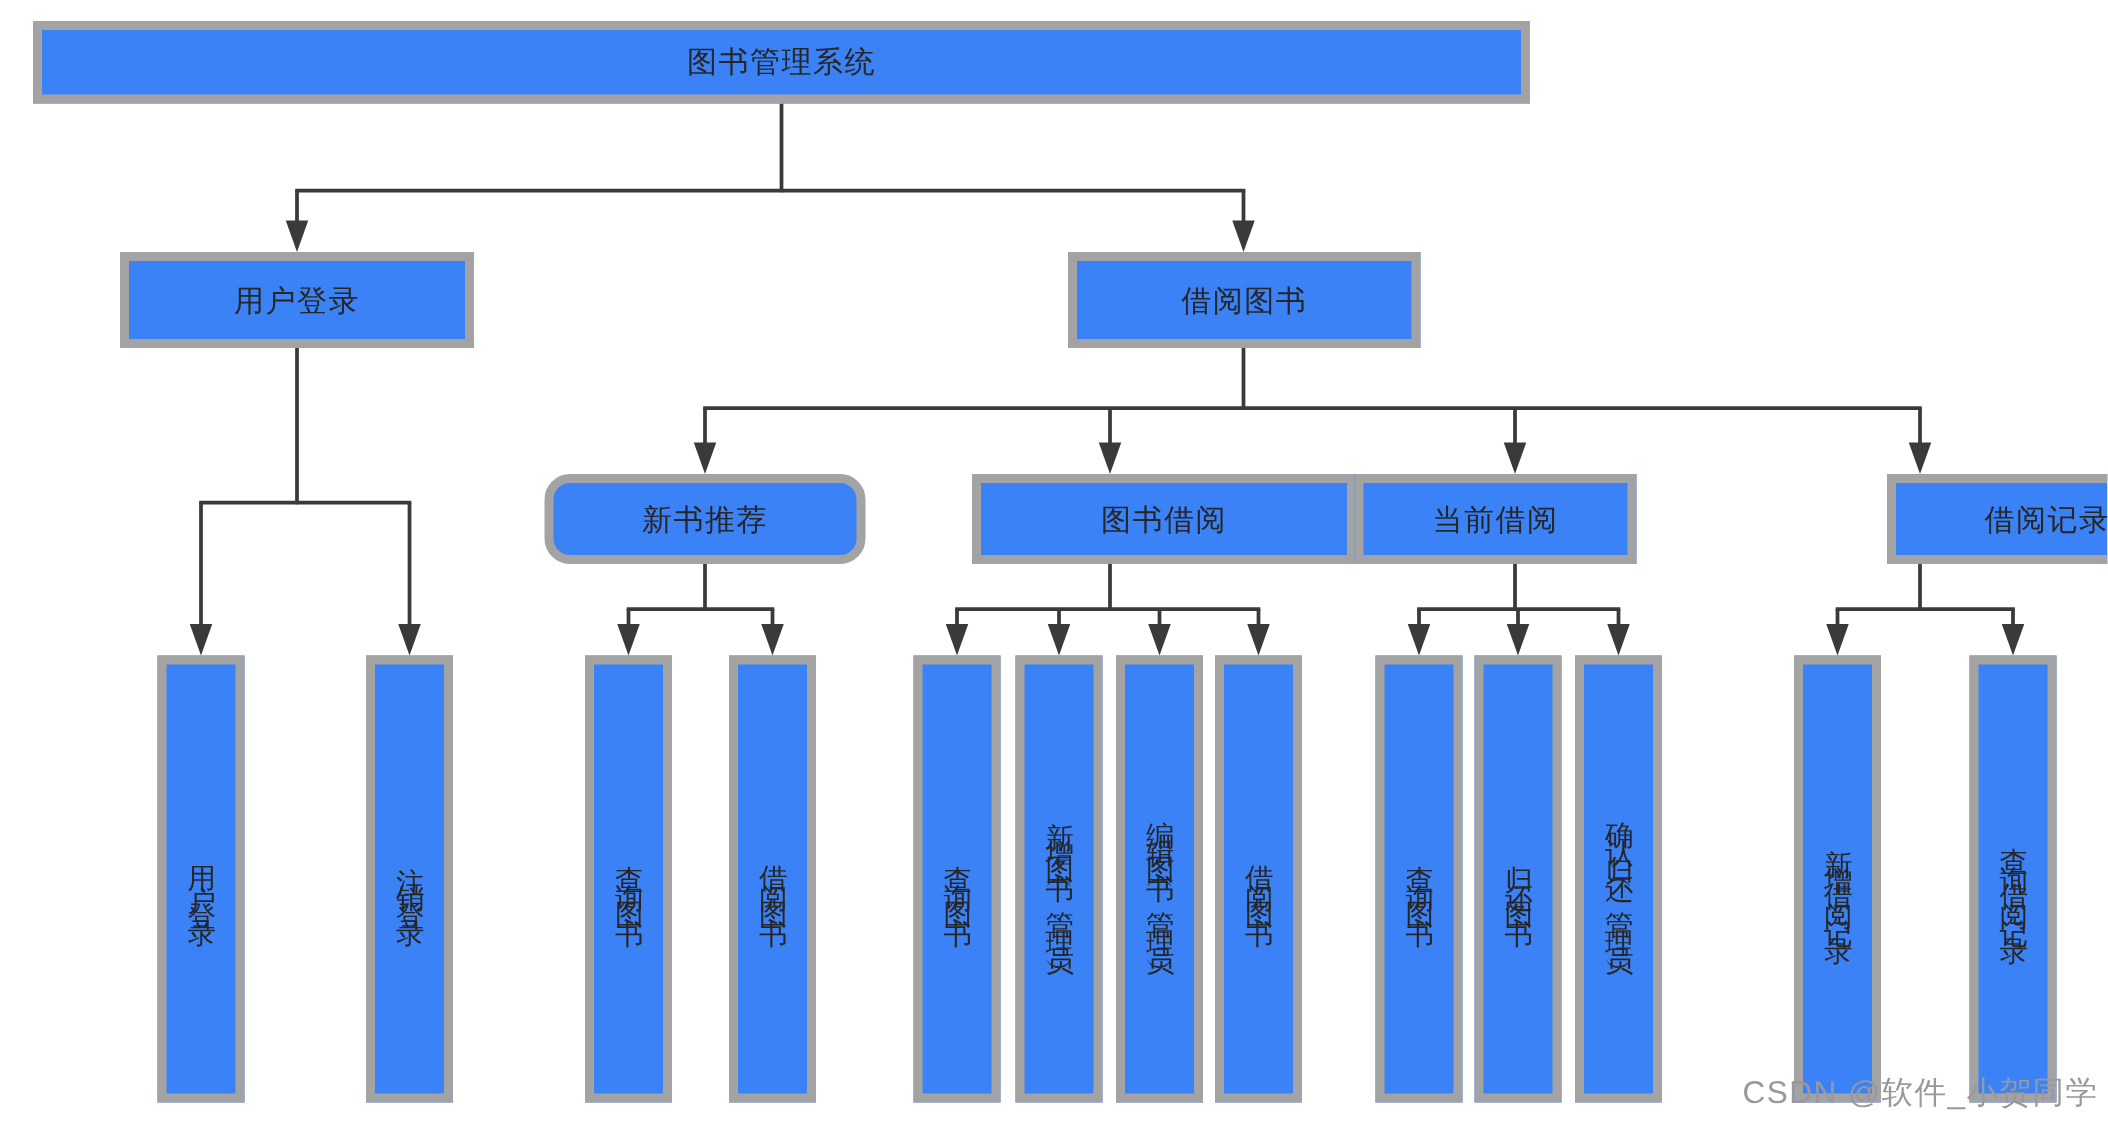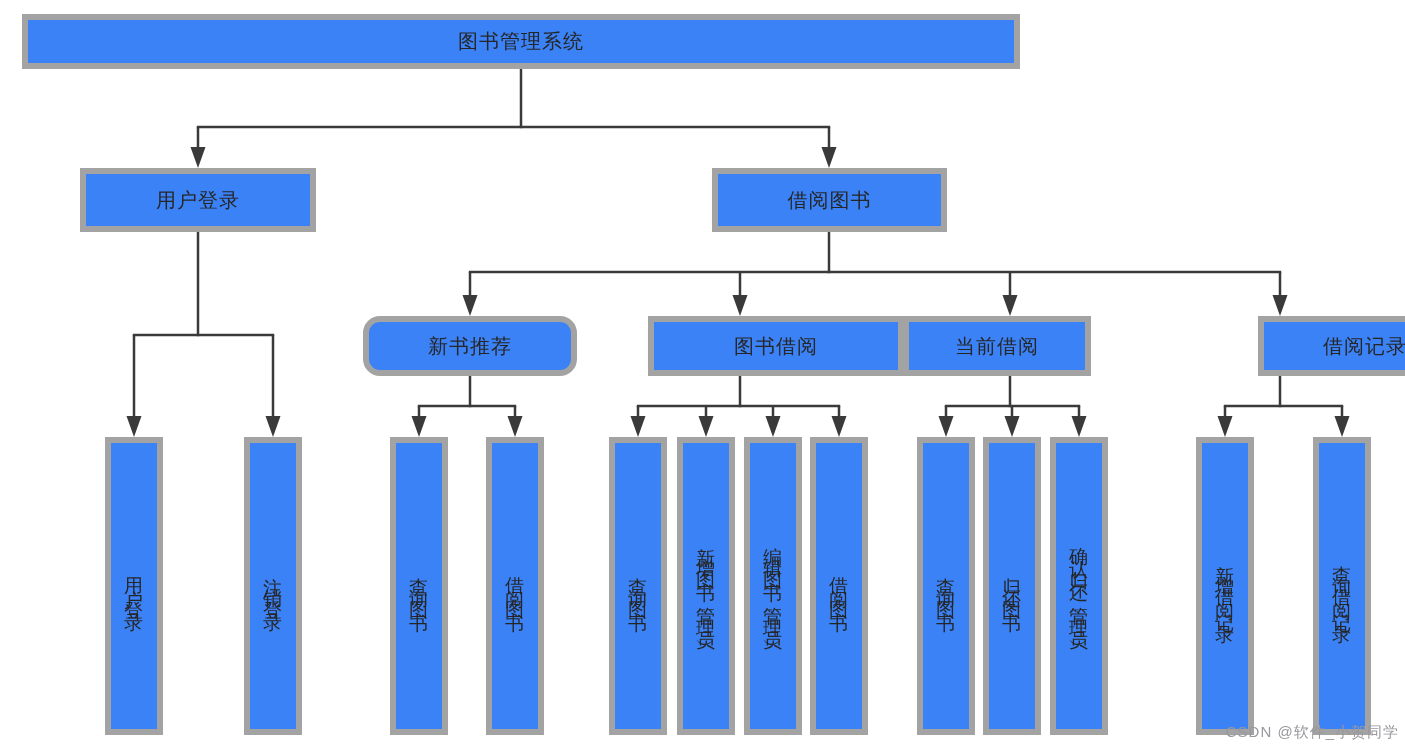--- a/index.html
+++ b/index.html
@@ -32,21 +32,21 @@
     letter-spacing:12px;
     white-space:nowrap;
   }
   
   .root{left:22px;top:14px;width:998px;height:55px;}
   .lvl2{top:168px;height:64px;}
   .lvl3{top:316px;height:60px;}
   .watermark{
     position:absolute;
     right:6px;bottom:5px;
-    font-size:15px;
+    font-size:21px;
     color:#98989d;
     letter-spacing:1px;
     white-space:nowrap;
   }
 </style>
 </head>
 <body>
 
 <div class="canvas">
 

